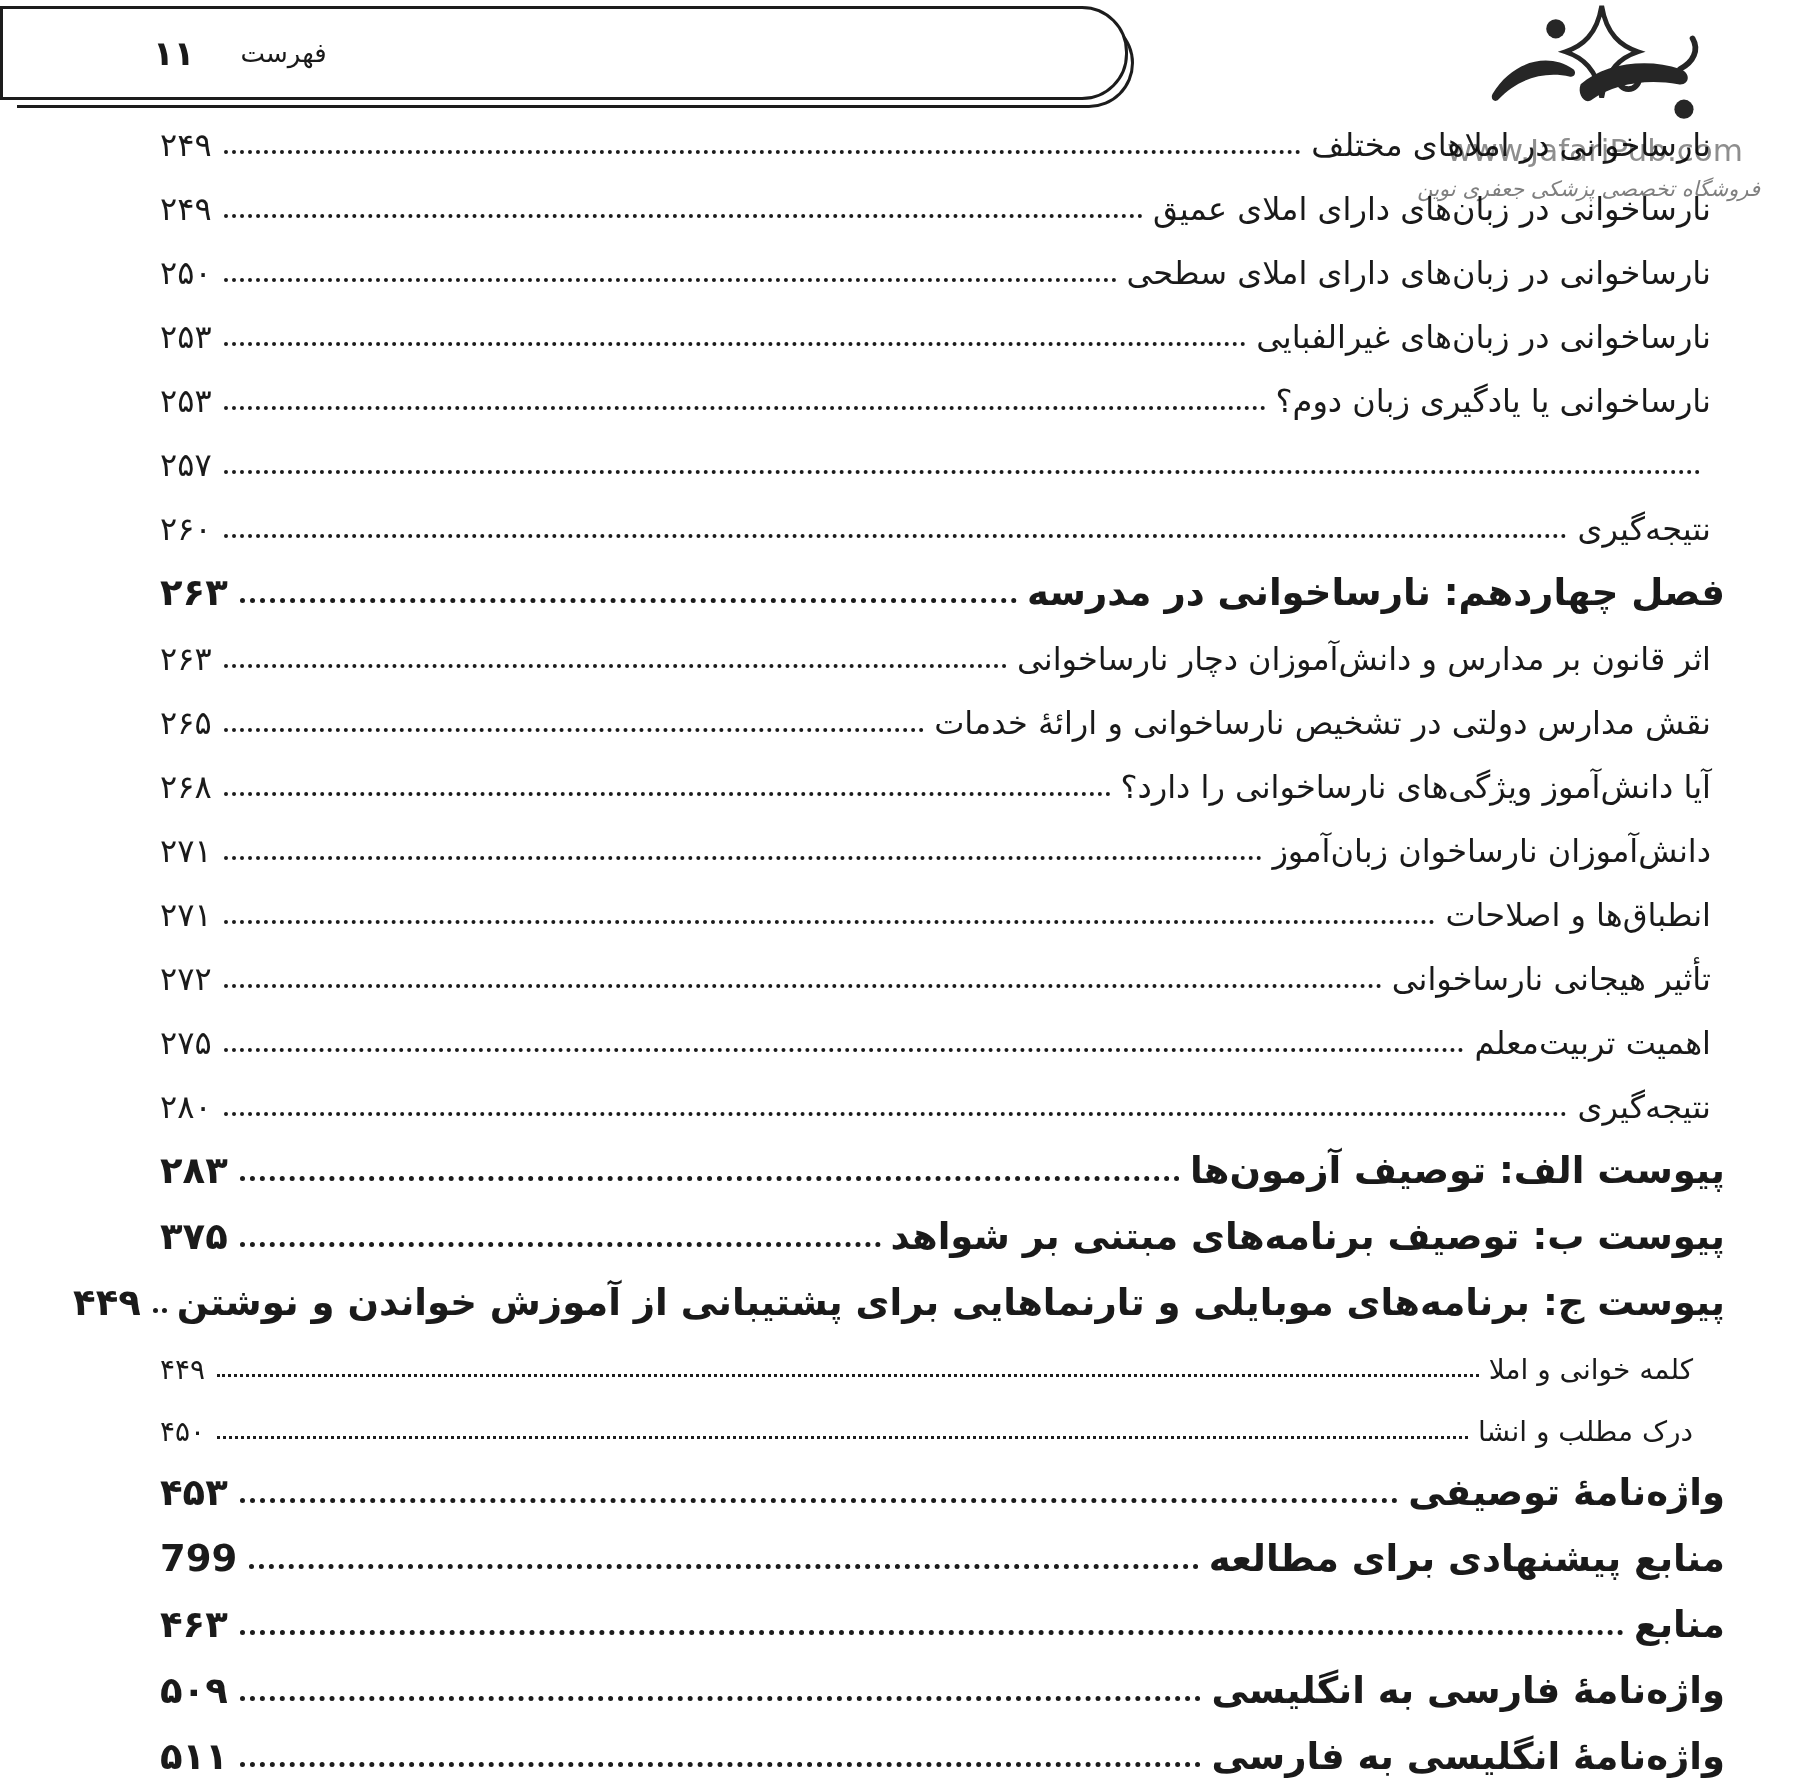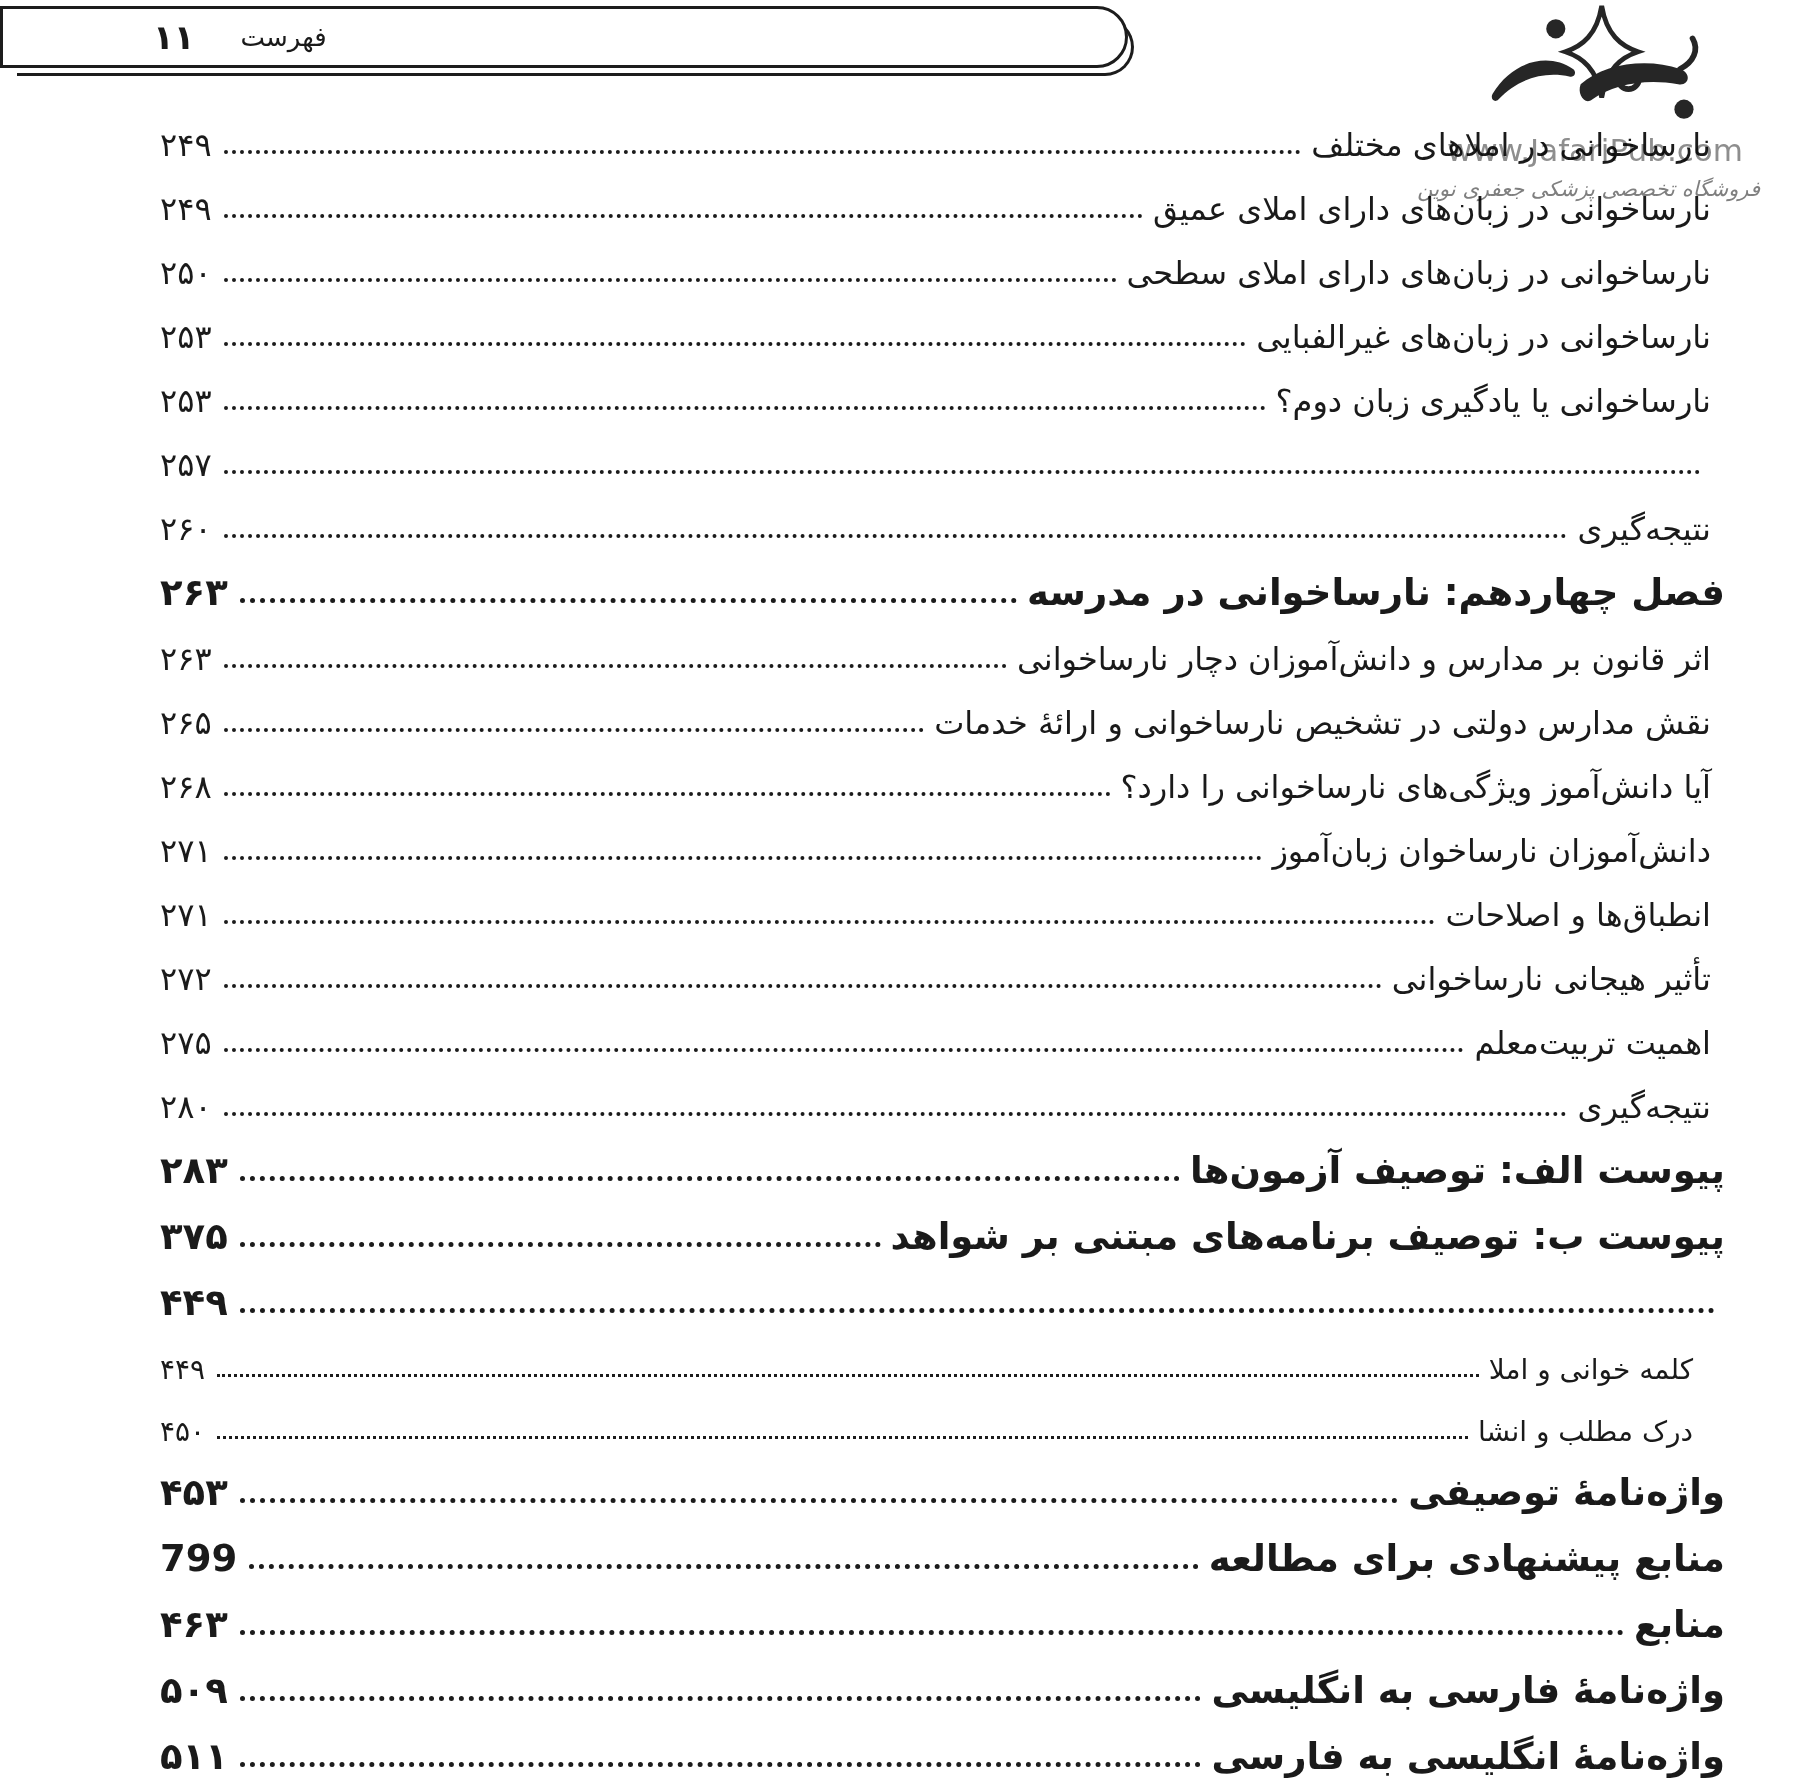--- a/index.html
+++ b/index.html
@@ -4,21 +4,21 @@
 <style>
   html,body{margin:0;padding:0;}
   body{
     width:1800px;height:1789px;position:relative;overflow:hidden;
     background:#ffffff;color:#1a1a1a;
     font-family:"DejaVu Sans", sans-serif;
   }
 
   
   .header-band{
-    position:absolute;left:0;top:6px;width:1128px;height:62px;
+    position:absolute;left:0;top:6px;width:1128px;height:94px;
     background:#fff;border:3px solid #1c1c1c;border-radius:0 46px 46px 0;
     box-sizing:border-box;
     text-decoration:underline;
   }
   .header-band::before{ 
     content:"";position:absolute;z-index:-1;
     left:14px;top:9px;right:-9px;bottom:-11px;
     border:3px solid #1c1c1c;border-left:none;
     border-radius:0 48px 48px 0;
   }
@@ -172,20 +172,21 @@
       <span class="title">پیوست الف: توصیف آزمون‌ها</span>
       <span class="leader"></span>
       <span class="pnum">۲۸۳</span>
     </div>
     <div class="row chapter">
       <span class="title">پیوست ب: توصیف برنامه‌های مبتنی بر شواهد</span>
       <span class="leader"></span>
       <span class="pnum">۳۷۵</span>
     </div>
     <div class="row chapter">
+      <span class="title">پیوست ج: برنامه‌های موبایلی و تارنماهایی برای پشتیبانی از آموزش خواندن و نوشتن</span>
       <span class="leader"></span>
       <span class="pnum">۴۴۹</span>
     </div>
     <div class="row subsection">
       <span class="title">کلمه خوانی و املا</span>
       <span class="leader"></span>
       <span class="pnum">۴۴۹</span>
     </div>
     <div class="row subsection">
       <span class="title">درک مطلب و انشا</span>

